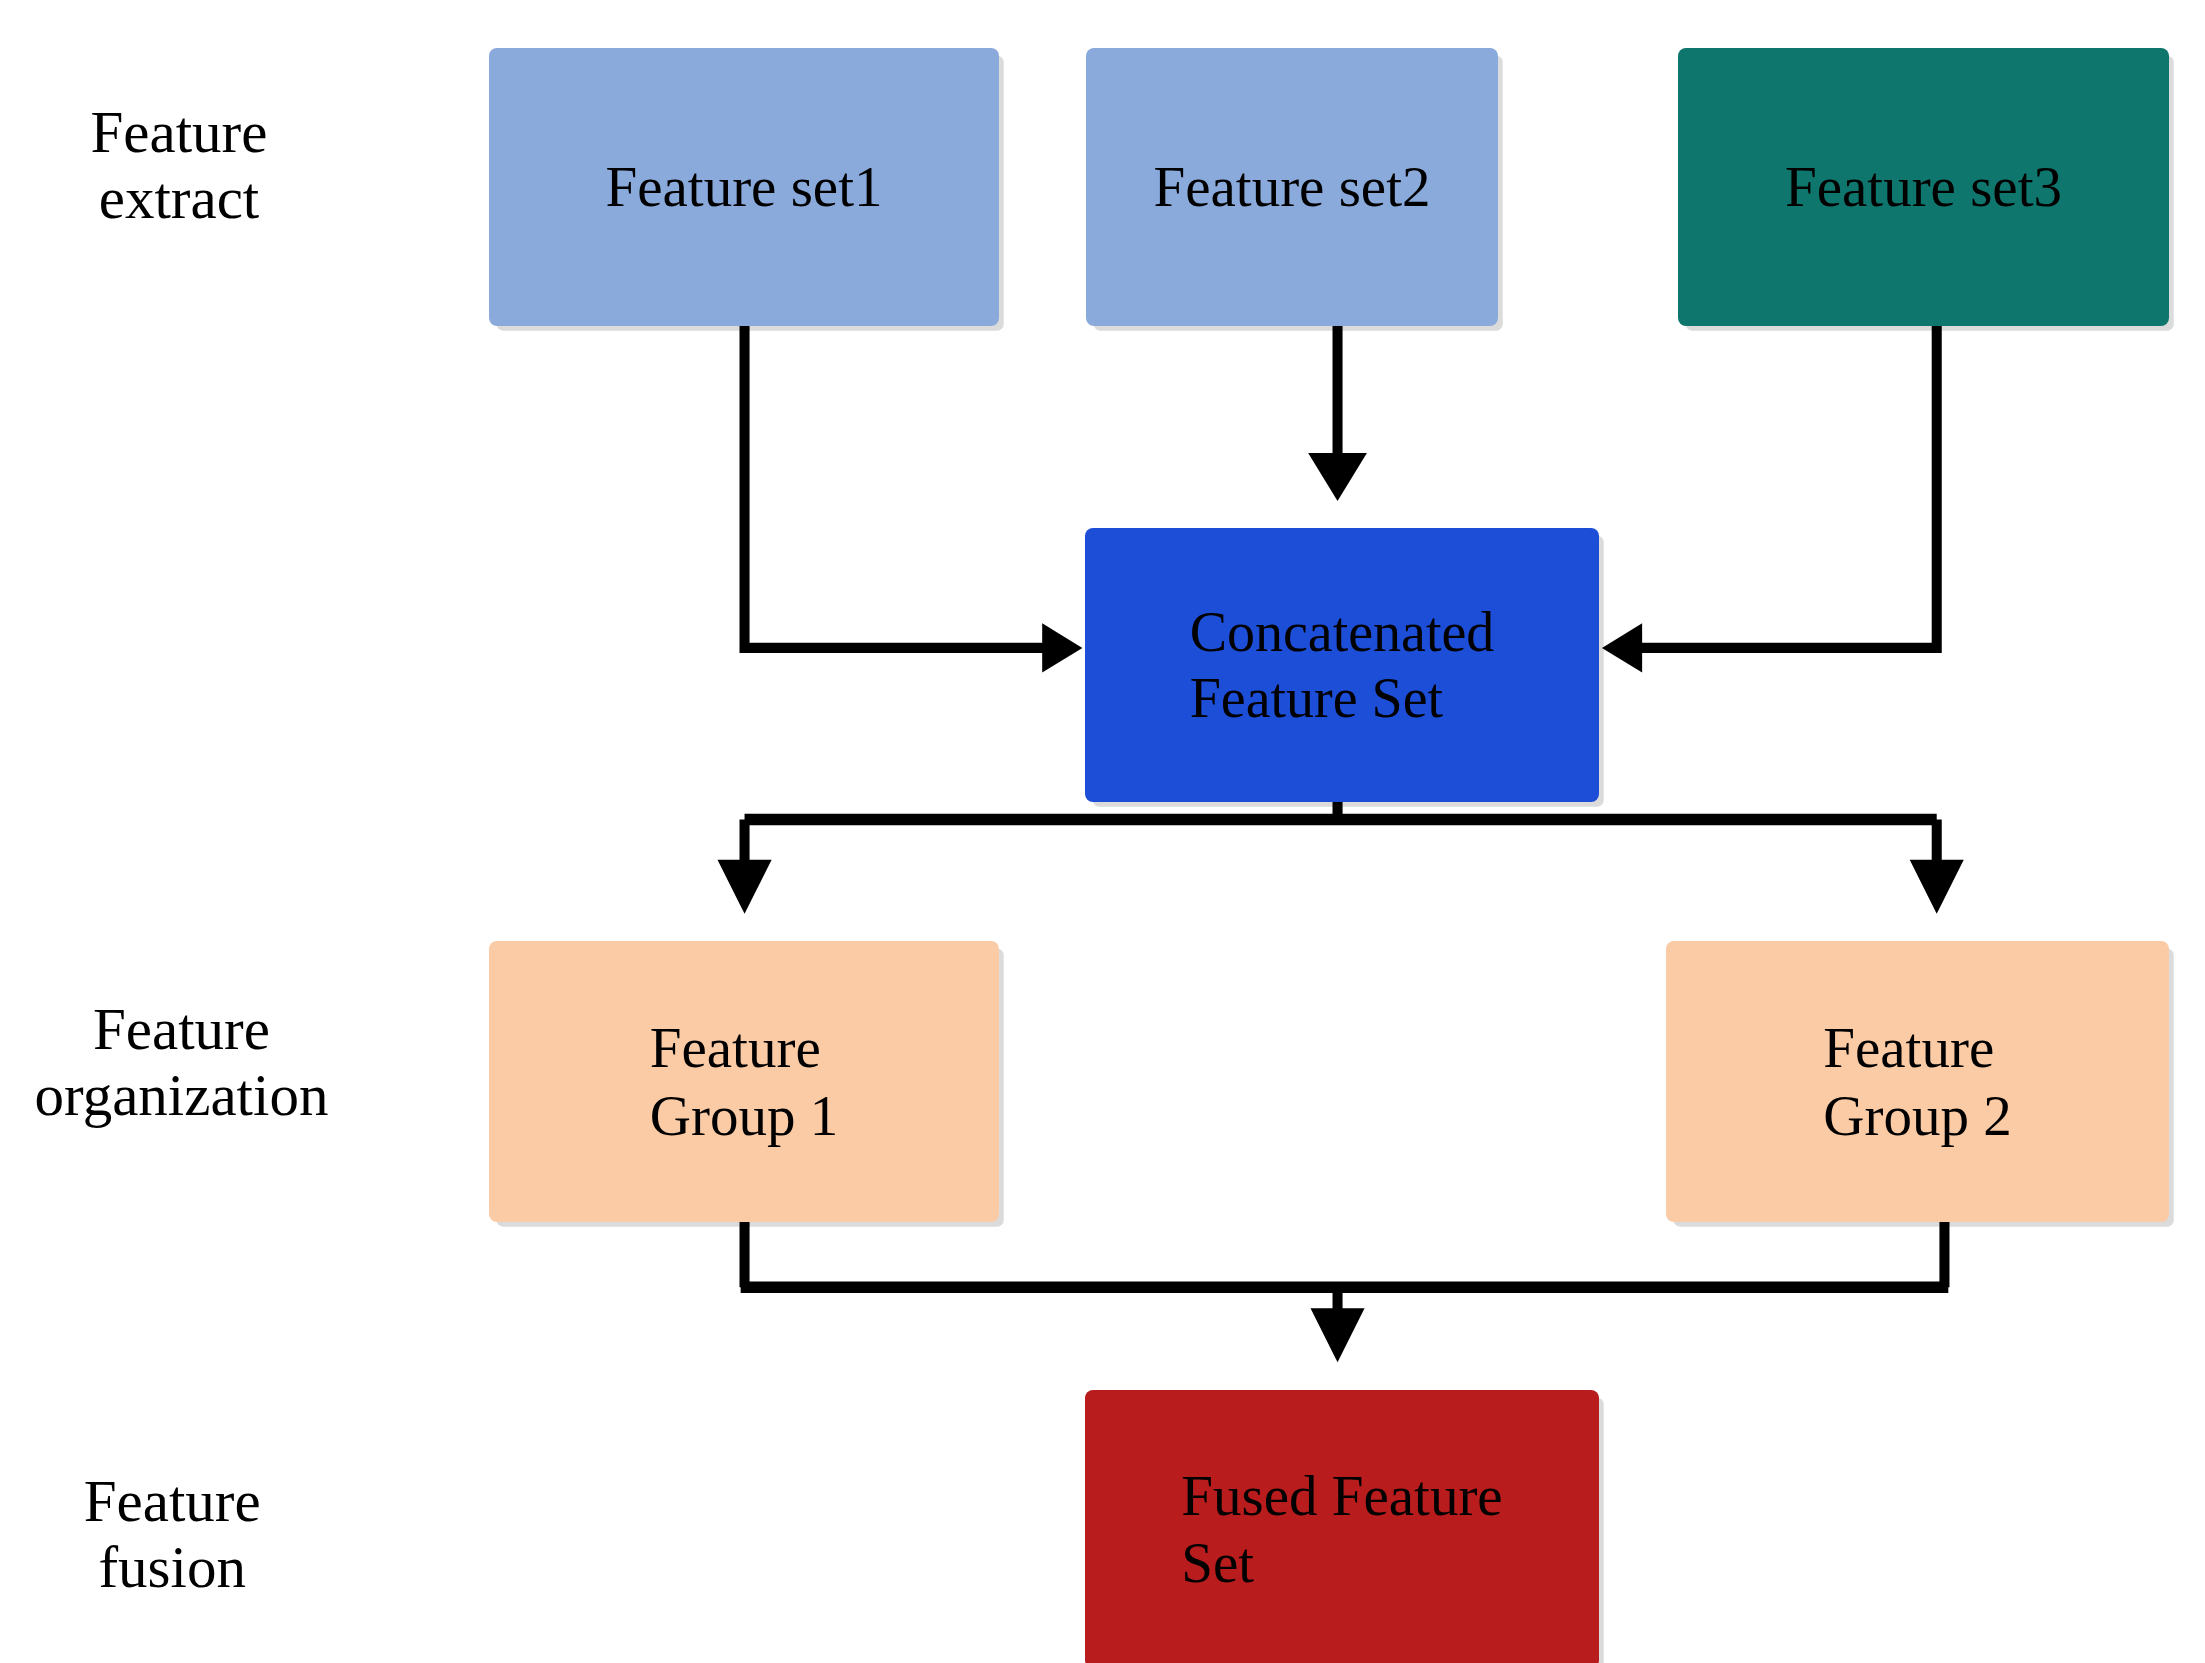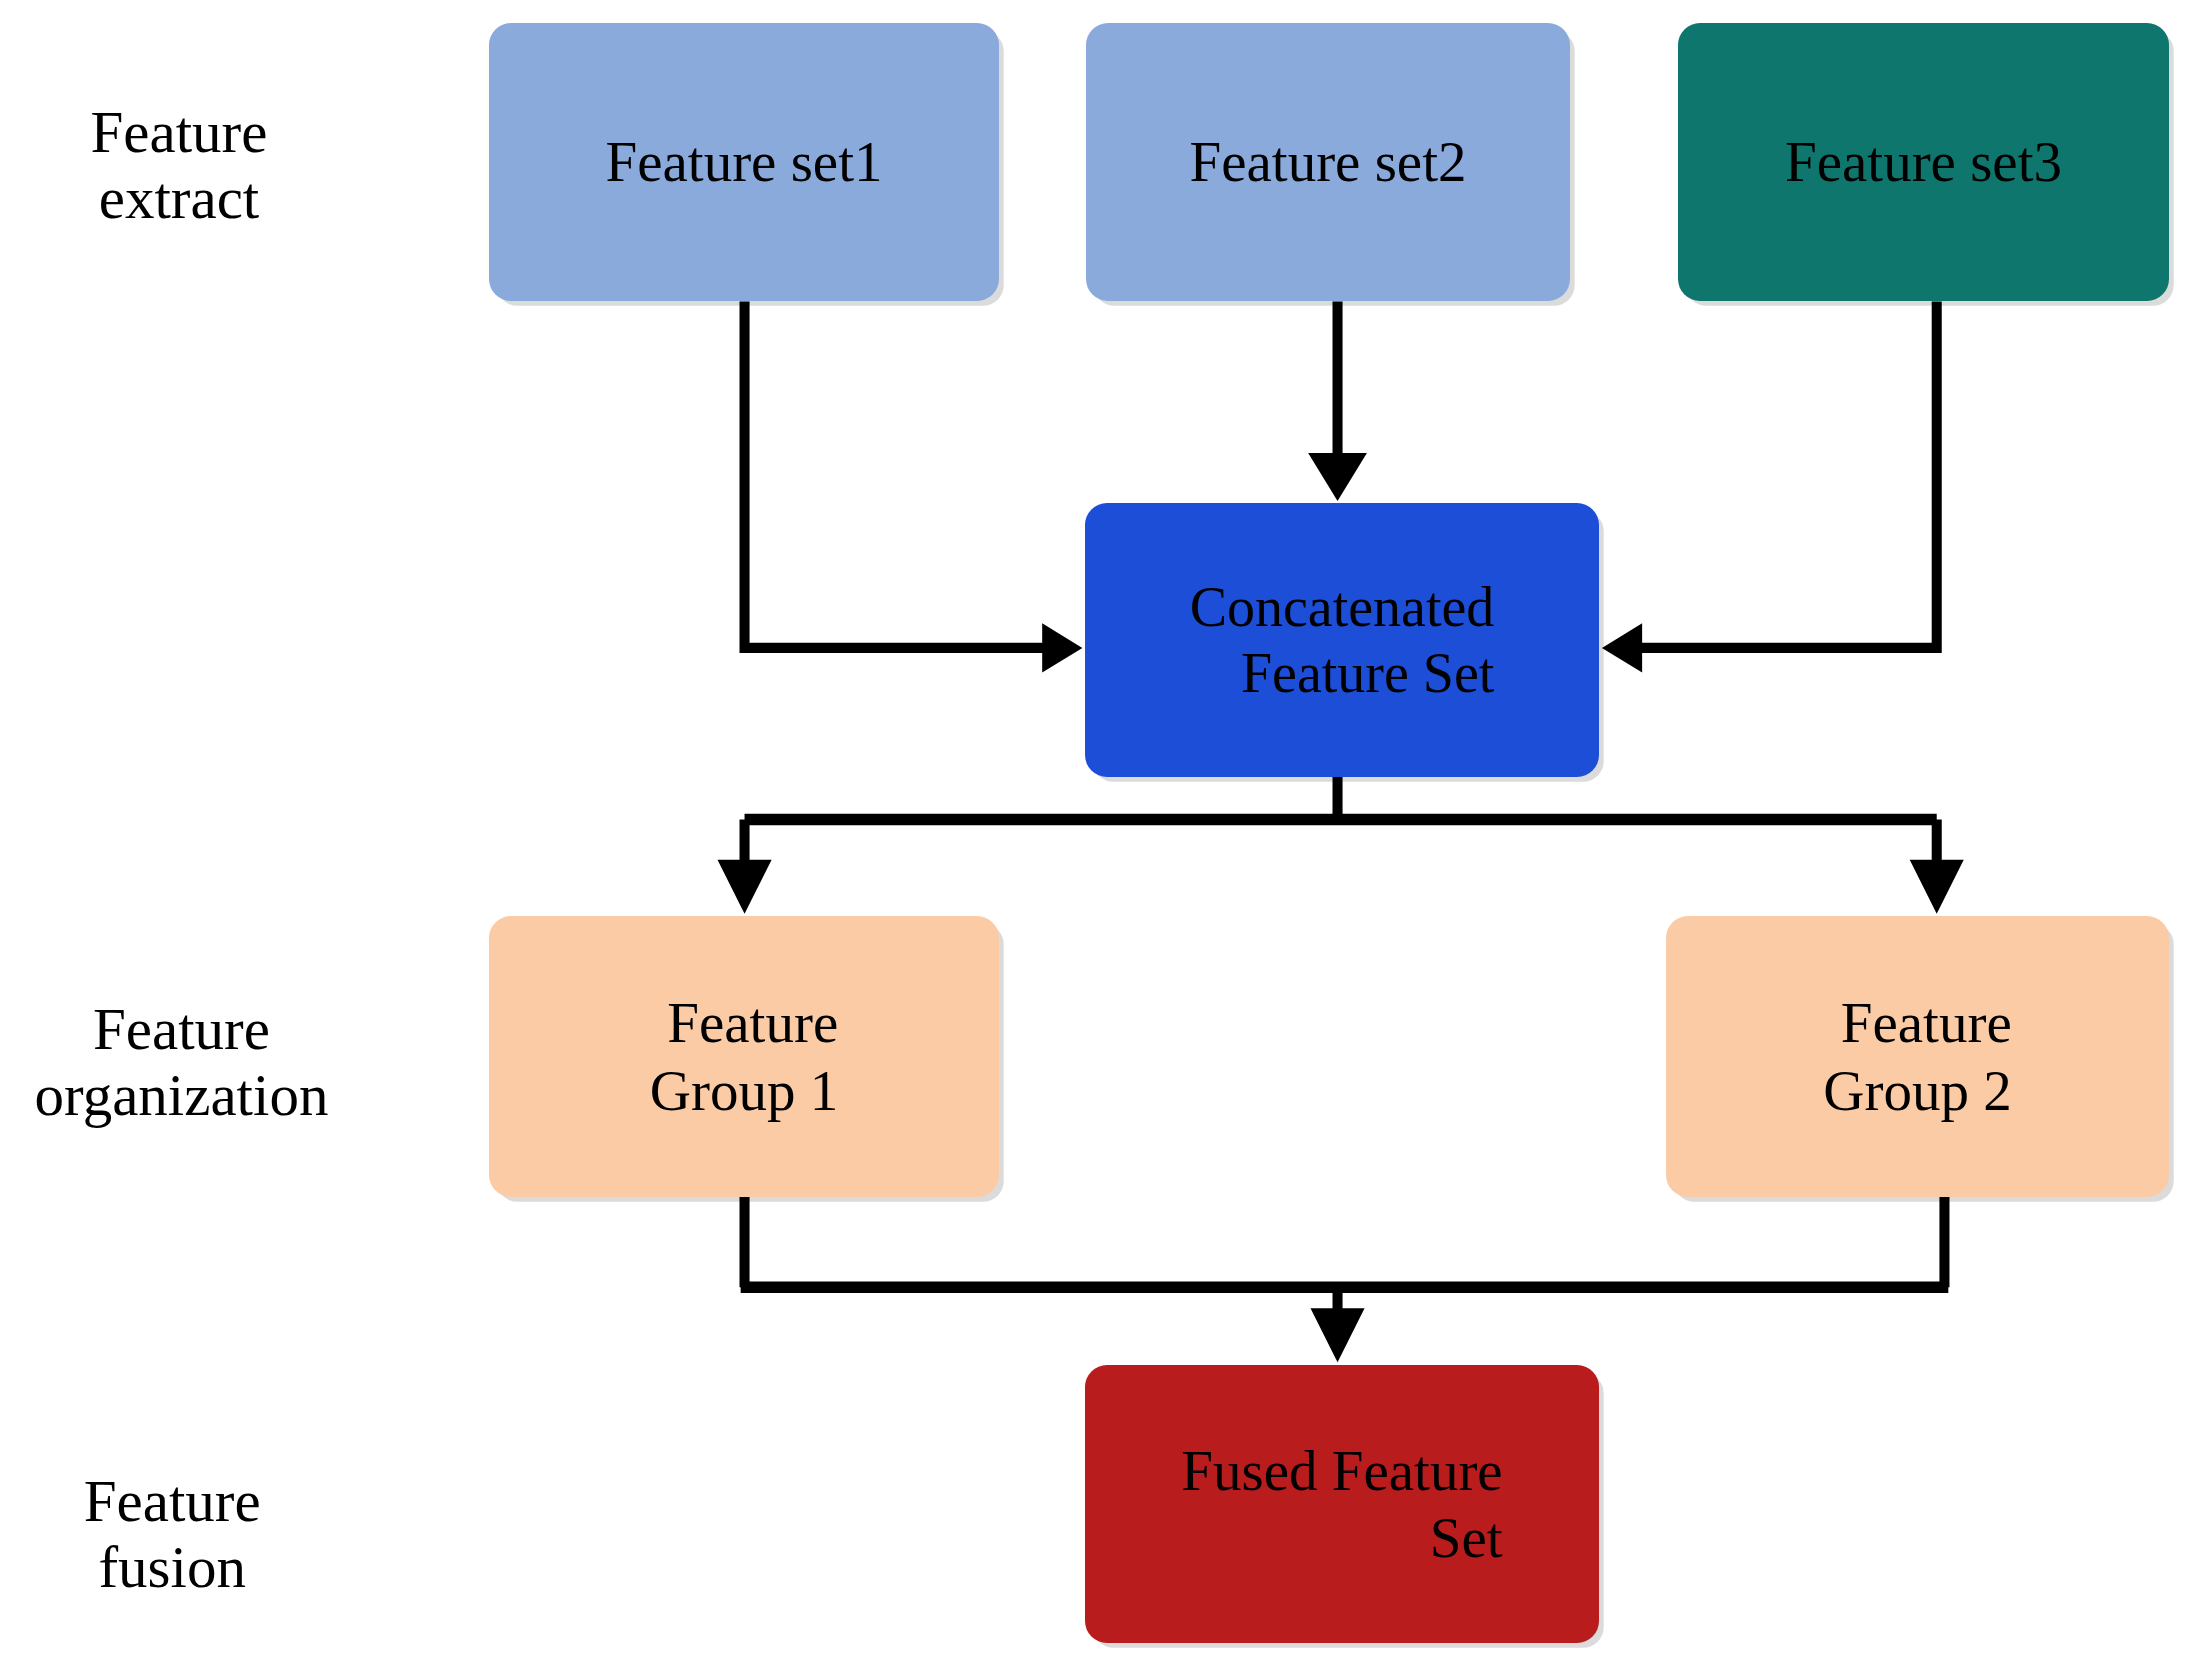--- a/index.html
+++ b/index.html
@@ -12,33 +12,34 @@
     color:#000;
     font-size:59px;
     line-height:1.12;
     text-align:center;
     white-space:pre-line;
     font-family:"Liberation Serif","DejaVu Serif",serif;
   }
 
   .node{
     position:absolute;
-    border-radius:22px;
+    border-radius:8px;
     box-shadow:6.2px 6.2px 0 -1.5px rgba(0,0,0,0.14);
     display:flex;
     align-items:center;
     justify-content:center;
-    text-align:right;
+    text-align:left;
     color:#000;
     font-size:57px;
     line-height:1.18;
     white-space:pre-line;
     box-sizing:border-box;
     padding:6.2px 18.6px;
     font-family:"Liberation Serif","DejaVu Serif",serif;
+    margin-top:25px;
   }
 
   svg.wires{position:absolute;left:0;top:0;width:2205px;height:1663px;
             pointer-events:none;overflow:visible;}
 </style>
 </head>
 <body>
 
 <div id="stage">
 
@@ -95,21 +96,21 @@
 extract</div>
 
 
   <div class="stage-label" style="left:15.5px;top:996px;width:332px;">Feature
 organization</div>
 
   <div class="stage-label" style="left:6.2px;top:1468px;width:332px;">Feature fusion</div>
 
   <div class="node" style="left:489px;top:23px;width:510px;height:278px;background:#8AAADC;">Feature set1</div>
 
-  <div class="node" style="left:1086px;top:23px;width:484px;height:278px;background:#8AAADC;">Feature set2</div>
+  <div class="node" style="left:1086px;top:23px;width:412px;height:278px;background:#8AAADC;">Feature set2</div>
 
   <div class="node" style="left:1678px;top:23px;width:491px;height:278px;background:#0f766e;">Feature set3</div>
 
   <div class="node" style="left:1085px;top:503px;width:514px;height:274px;background:#1d4ed8;font-size:56px;">Concatenated
 Feature Set</div>
 
   <div class="node" style="left:489px;top:916px;width:510px;height:281px;background:#FBCBA6;">Feature
 Group 1</div>
 
   <div class="node" style="left:1666px;top:916px;width:503px;height:281px;background:#FBCBA6;">Feature

